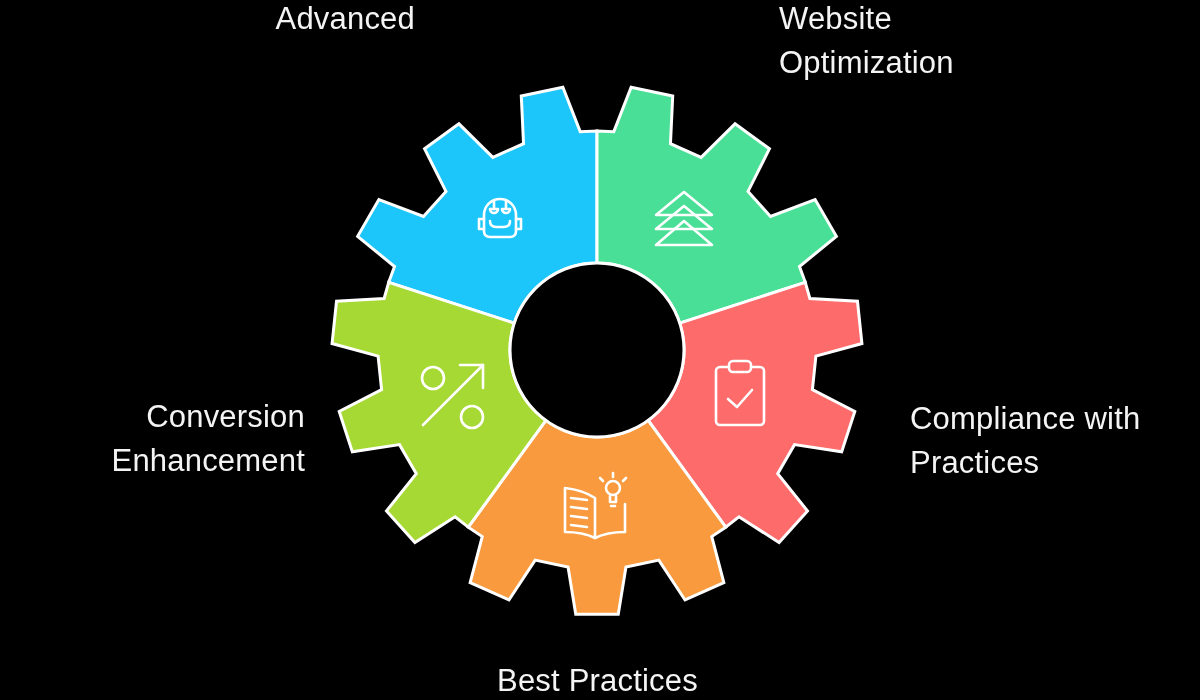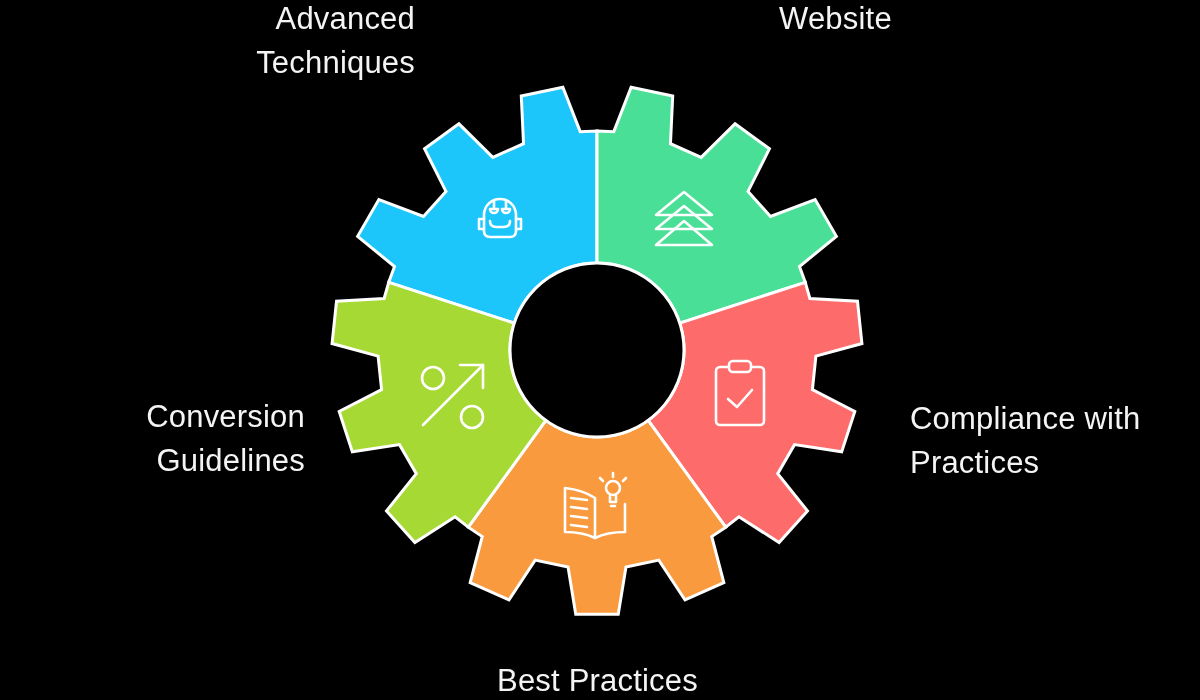--- a/index.html
+++ b/index.html
@@ -96,32 +96,32 @@
     <circle cx="22" cy="22" r="11"></circle>
     <path d="M -27 30 L 33 -30"></path>
     <path d="M 10 -30 L 33 -30 L 33 -7"></path>
   </g>
 
   <circle id="hub-hole" cx="597" cy="350" r="87" fill="#000000" stroke="#ffffff" stroke-width="3"></circle>
 </svg>
 
 <div id="label-advanced" class="label right">
   <span>Advanced</span>
-  <span>Techniques</span>
 </div>
 
 <div id="label-website" class="label left">
   <span>Website</span>
+  <span>Optimization</span>
 </div>
 
 <div id="label-compliance" class="label left">
   <span>Compliance with</span>
   <span>Practices</span>
 </div>
 
 <div id="label-best" class="label center">
   <span>Best Practices</span>
 </div>
 
 <div id="label-conversion" class="label right">
   <span>Conversion</span>
-  <span>Guidelines</span>
+  <span>Enhancement</span>
 </div>
 
 </body></html>

